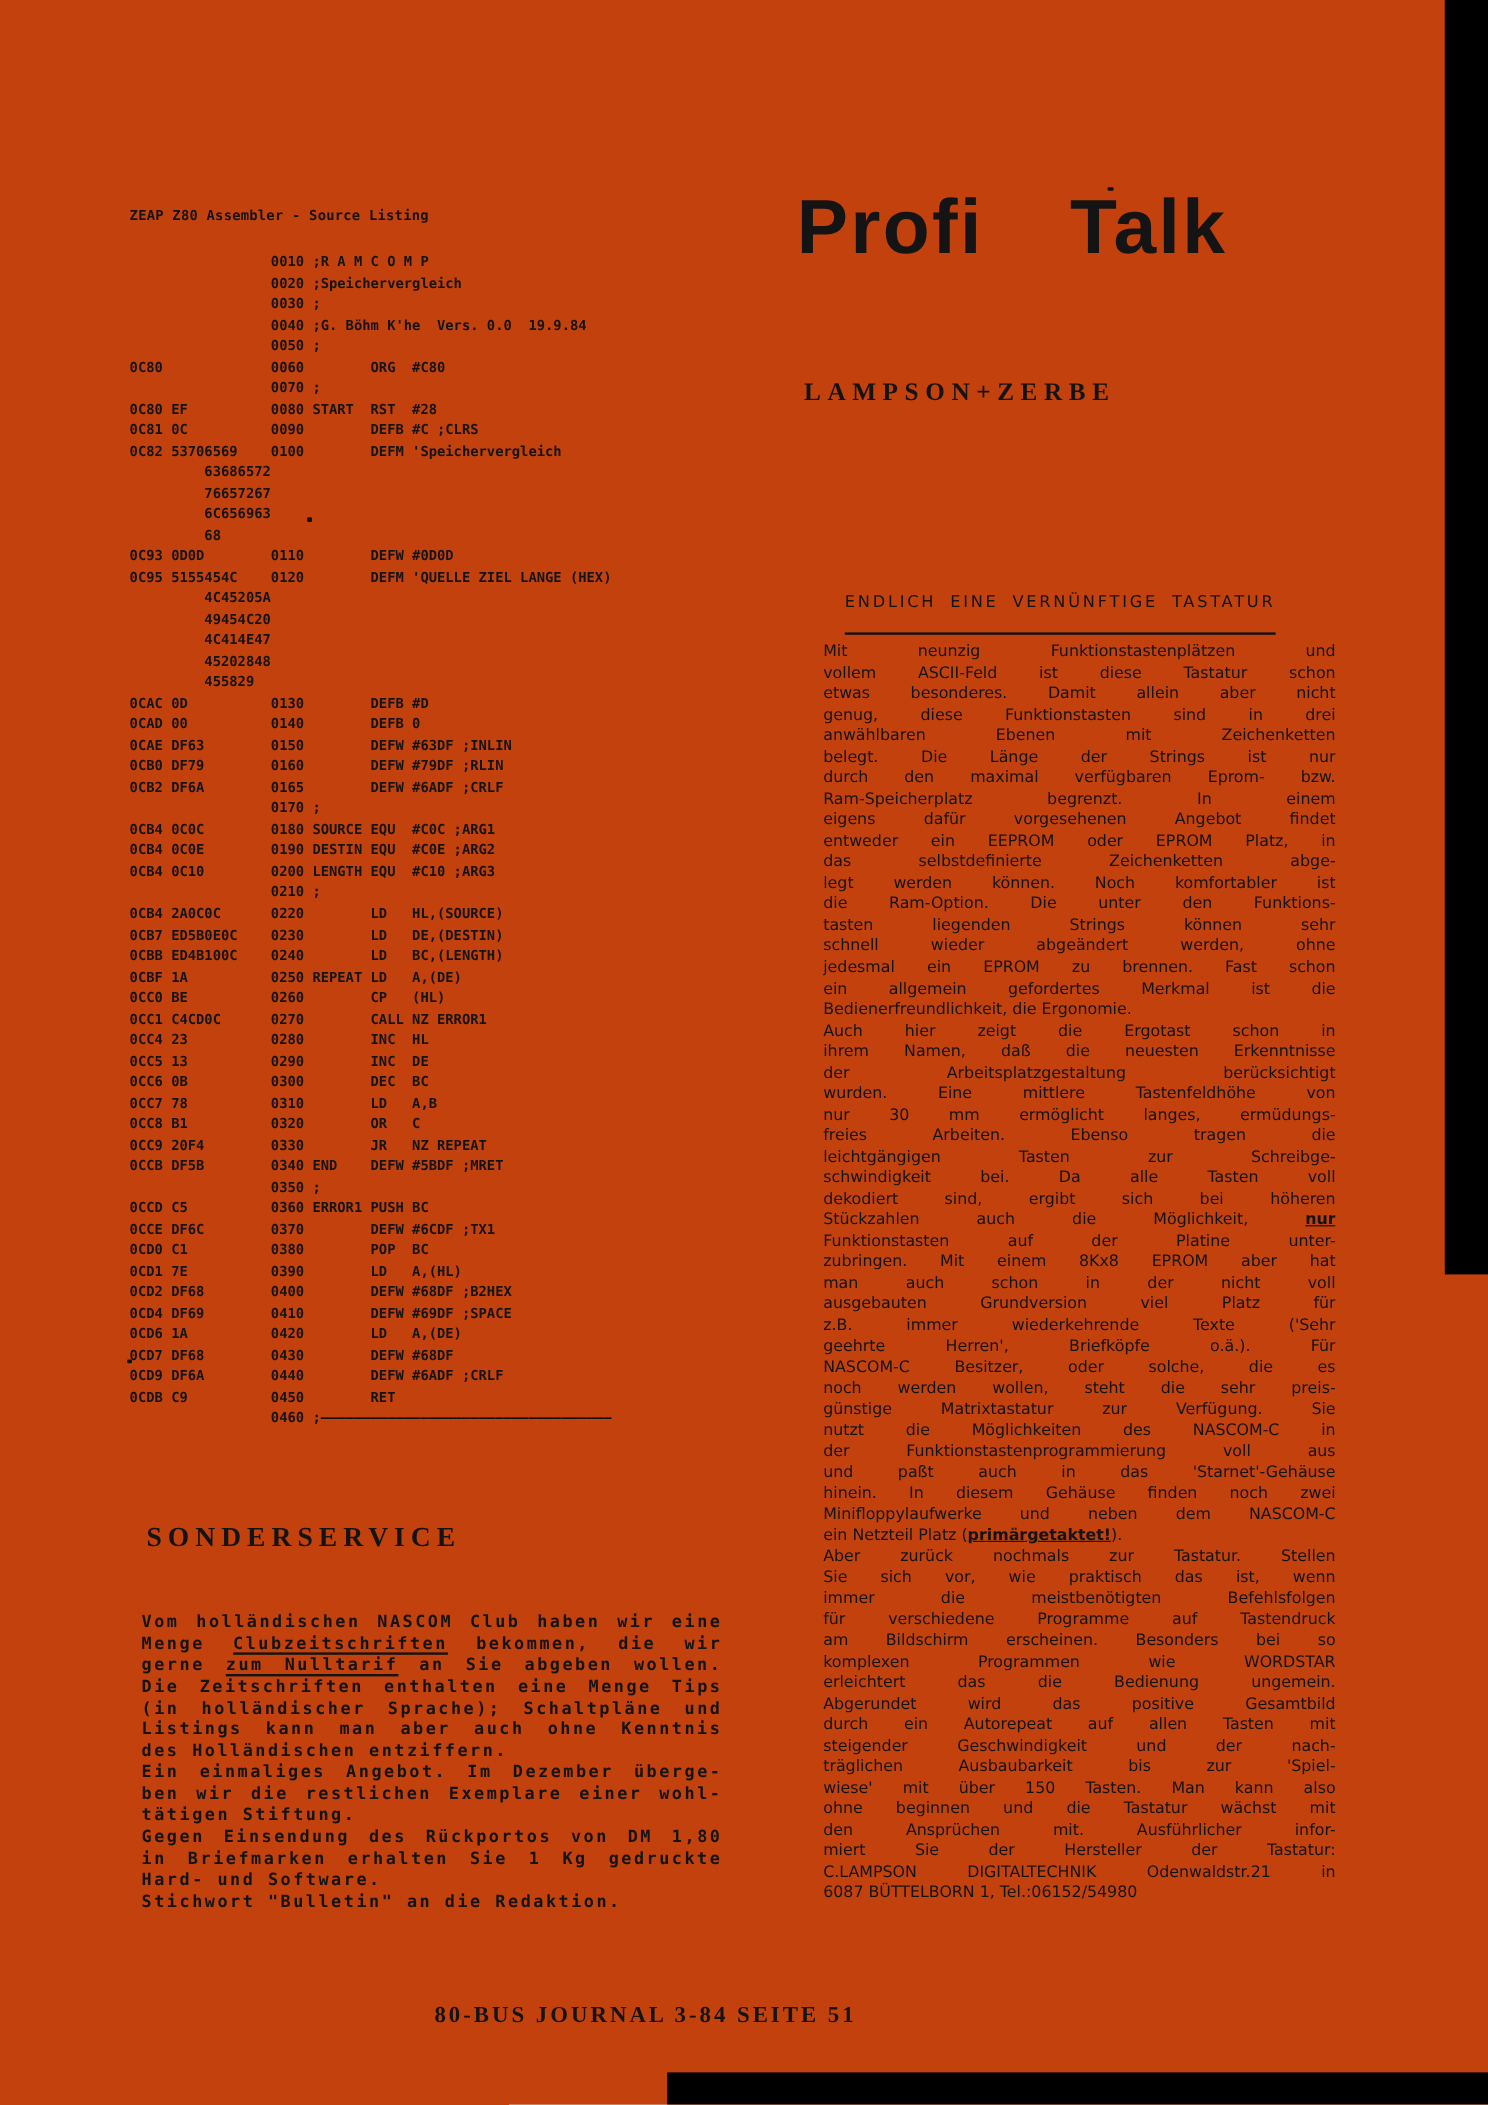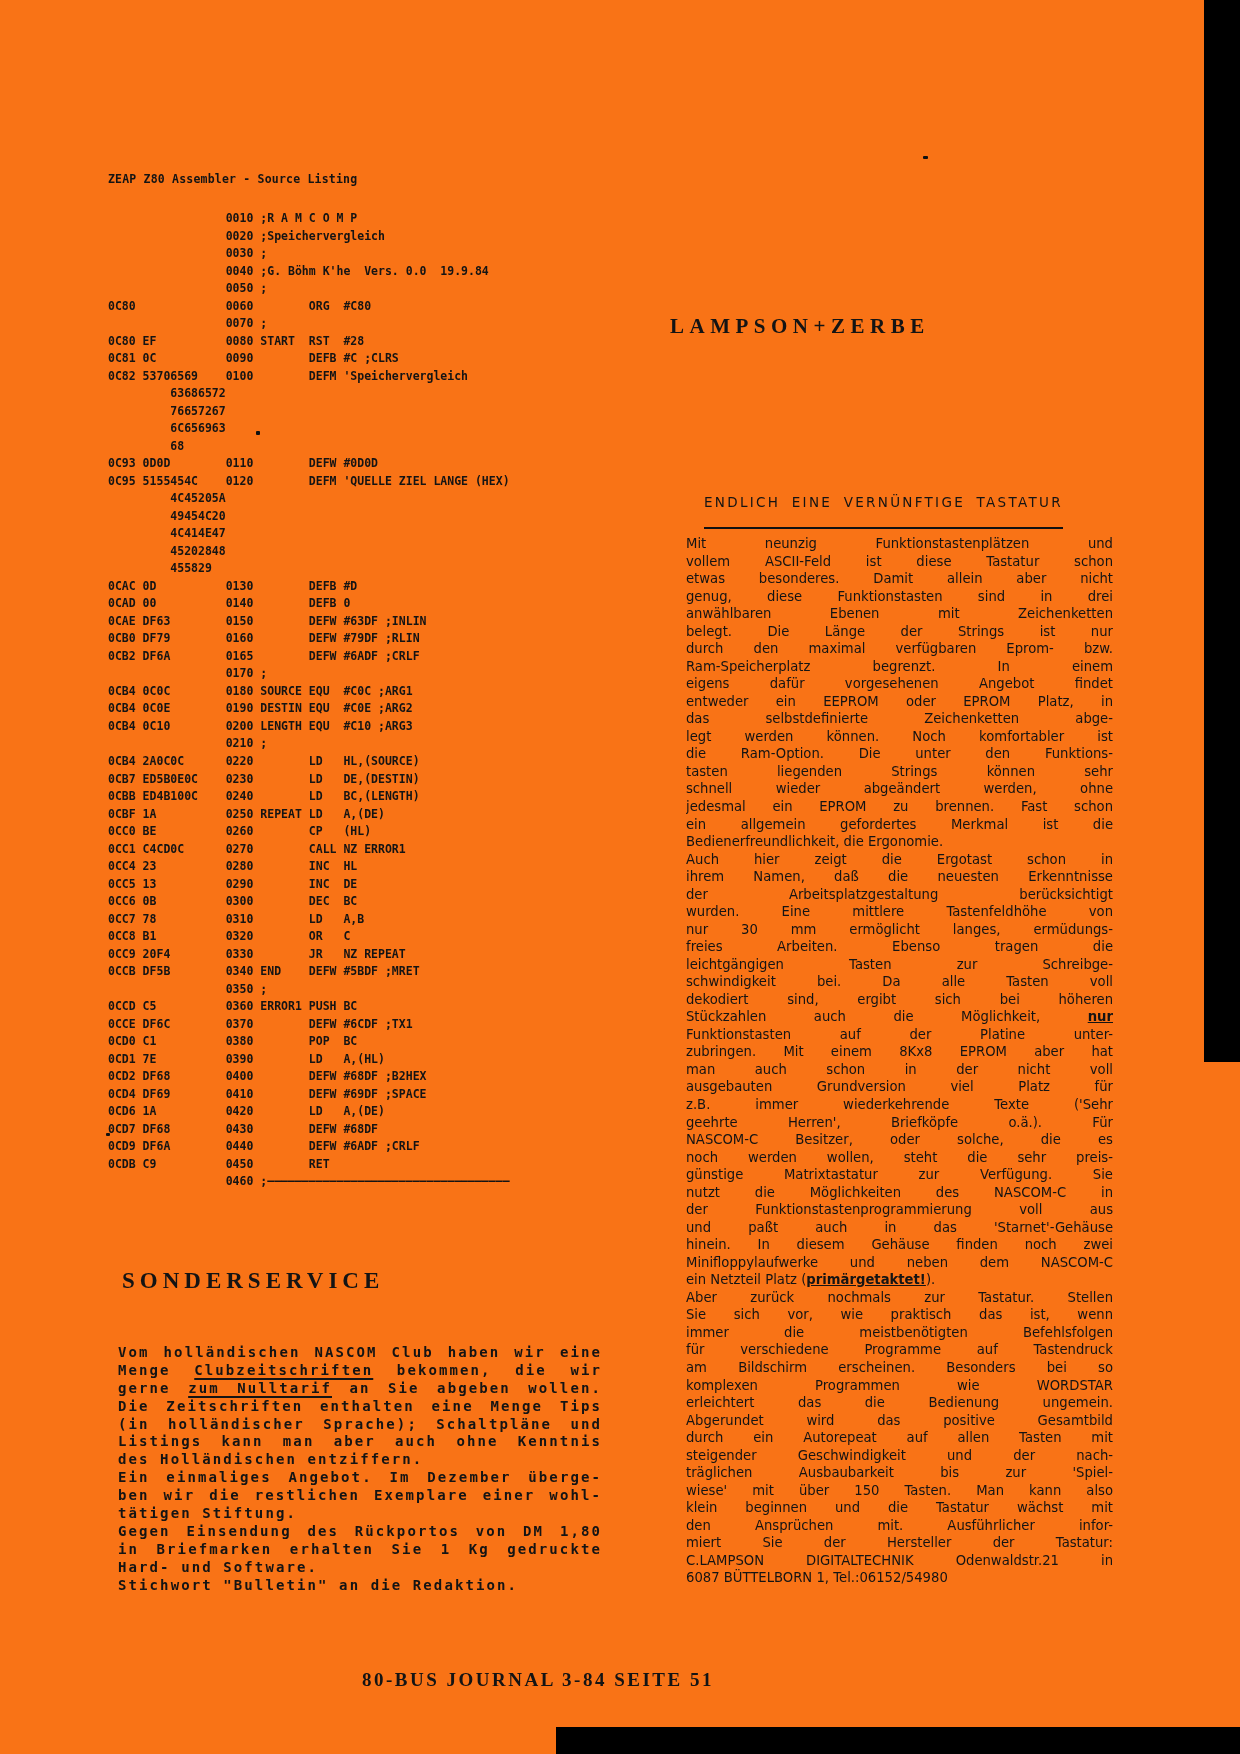--- a/index.html
+++ b/index.html
@@ -1,16 +1,16 @@
 <!DOCTYPE html>
 <html><head>
 <meta charset="utf-8">
 <style>
   html,body{margin:0;padding:0;background:#e8e8e8;}
-  .page{position:relative;width:1240px;height:1754px;background:#f97316;color:#141414;overflow:hidden;
+  .page{position:relative;width:1240px;height:1754px;background:#c2410c;color:#141414;overflow:hidden;
         font-family:"DejaVu Sans",sans-serif;}
   
   .listing-header{position:absolute;left:108px;top:172px;
         font:bold 11.5px "DejaVu Sans Mono",monospace;letter-spacing:.2px;white-space:pre;}
   .listing{position:absolute;left:108px;top:210px;
         font:bold 11.5px/17.52px "DejaVu Sans Mono",monospace;white-space:pre;}
   .listing .lline{height:17.52px;}
   
   .article-title{position:absolute;left:664px;top:152px;
         font:bold 64px "Liberation Sans",sans-serif;letter-spacing:2px;word-spacing:52px;}
@@ -45,20 +45,21 @@
 </style>
 </head>
 <body>
 
 <div class="page">
 
   <div class="listing-header">ZEAP Z80 Assembler - Source Listing</div>
 
   <div class="listing"><div class="lline">                 0010 ;R A M C O M P</div><div class="lline">                 0020 ;Speichervergleich</div><div class="lline">                 0030 ;</div><div class="lline">                 0040 ;G. Böhm K'he  Vers. 0.0  19.9.84</div><div class="lline">                 0050 ;</div><div class="lline">0C80             0060        ORG  #C80</div><div class="lline">                 0070 ;</div><div class="lline">0C80 EF          0080 START  RST  #28</div><div class="lline">0C81 0C          0090        DEFB #C ;CLRS</div><div class="lline">0C82 53706569    0100        DEFM 'Speichervergleich</div><div class="lline">         63686572</div><div class="lline">         76657267</div><div class="lline">         6C656963</div><div class="lline">         68</div><div class="lline">0C93 0D0D        0110        DEFW #0D0D</div><div class="lline">0C95 5155454C    0120        DEFM 'QUELLE ZIEL LANGE (HEX)</div><div class="lline">         4C45205A</div><div class="lline">         49454C20</div><div class="lline">         4C414E47</div><div class="lline">         45202848</div><div class="lline">         455829</div><div class="lline">0CAC 0D          0130        DEFB #D</div><div class="lline">0CAD 00          0140        DEFB 0</div><div class="lline">0CAE DF63        0150        DEFW #63DF ;INLIN</div><div class="lline">0CB0 DF79        0160        DEFW #79DF ;RLIN</div><div class="lline">0CB2 DF6A        0165        DEFW #6ADF ;CRLF</div><div class="lline">                 0170 ;</div><div class="lline">0CB4 0C0C        0180 SOURCE EQU  #C0C ;ARG1</div><div class="lline">0CB4 0C0E        0190 DESTIN EQU  #C0E ;ARG2</div><div class="lline">0CB4 0C10        0200 LENGTH EQU  #C10 ;ARG3</div><div class="lline">                 0210 ;</div><div class="lline">0CB4 2A0C0C      0220        LD   HL,(SOURCE)</div><div class="lline">0CB7 ED5B0E0C    0230        LD   DE,(DESTIN)</div><div class="lline">0CBB ED4B100C    0240        LD   BC,(LENGTH)</div><div class="lline">0CBF 1A          0250 REPEAT LD   A,(DE)</div><div class="lline">0CC0 BE          0260        CP   (HL)</div><div class="lline">0CC1 C4CD0C      0270        CALL NZ ERROR1</div><div class="lline">0CC4 23          0280        INC  HL</div><div class="lline">0CC5 13          0290        INC  DE</div><div class="lline">0CC6 0B          0300        DEC  BC</div><div class="lline">0CC7 78          0310        LD   A,B</div><div class="lline">0CC8 B1          0320        OR   C</div><div class="lline">0CC9 20F4        0330        JR   NZ REPEAT</div><div class="lline">0CCB DF5B        0340 END    DEFW #5BDF ;MRET</div><div class="lline">                 0350 ;</div><div class="lline">0CCD C5          0360 ERROR1 PUSH BC</div><div class="lline">0CCE DF6C        0370        DEFW #6CDF ;TX1</div><div class="lline">0CD0 C1          0380        POP  BC</div><div class="lline">0CD1 7E          0390        LD   A,(HL)</div><div class="lline">0CD2 DF68        0400        DEFW #68DF ;B2HEX</div><div class="lline">0CD4 DF69        0410        DEFW #69DF ;SPACE</div><div class="lline">0CD6 1A          0420        LD   A,(DE)</div><div class="lline">0CD7 DF68        0430        DEFW #68DF</div><div class="lline">0CD9 DF6A        0440        DEFW #6ADF ;CRLF</div><div class="lline">0CDB C9          0450        RET</div><div class="lline">                 0460 ;———————————————————————————————————</div></div>
 
+  <div class="article-title">Profi Talk</div>
 
   <div class="byline">LAMPSON+ZERBE</div>
 
   <div class="article-heading">ENDLICH EINE VERNÜNFTIGE TASTATUR</div>
 
   <div class="article-body">
       <div class="tline just">Mit neunzig Funktionstastenplätzen und</div>
       <div class="tline just">vollem ASCII-Feld ist diese Tastatur schon</div>
       <div class="tline just">etwas besonderes. Damit allein aber nicht</div>
       <div class="tline just">genug, diese Funktionstasten sind in drei</div>
@@ -106,21 +107,21 @@
       <div class="tline just">immer die meistbenötigten Befehlsfolgen</div>
       <div class="tline just">für verschiedene Programme auf Tastendruck</div>
       <div class="tline just">am Bildschirm erscheinen. Besonders bei so</div>
       <div class="tline just">komplexen Programmen wie WORDSTAR</div>
       <div class="tline just">erleichtert das die Bedienung ungemein.</div>
       <div class="tline just">Abgerundet wird das positive Gesamtbild</div>
       <div class="tline just">durch ein Autorepeat auf allen Tasten mit</div>
       <div class="tline just">steigender Geschwindigkeit und der nach-</div>
       <div class="tline just">träglichen Ausbaubarkeit bis zur 'Spiel-</div>
       <div class="tline just">wiese' mit über 150 Tasten. Man kann also</div>
-      <div class="tline just">klein beginnen und die Tastatur wächst mit</div>
+      <div class="tline just">ohne beginnen und die Tastatur wächst mit</div>
       <div class="tline just">den Ansprüchen mit. Ausführlicher infor-</div>
       <div class="tline just">miert Sie der Hersteller der Tastatur:</div>
       <div class="tline just">C.LAMPSON DIGITALTECHNIK Odenwaldstr.21 in</div>
       <div class="tline">6087 BÜTTELBORN 1, Tel.:06152/54980</div>
     </div>
 
   <div class="sonder-heading">SONDERSERVICE</div>
 
   <div class="sonder-body">
       <div class="tline just">Vom holländischen NASCOM Club haben wir eine</div>

